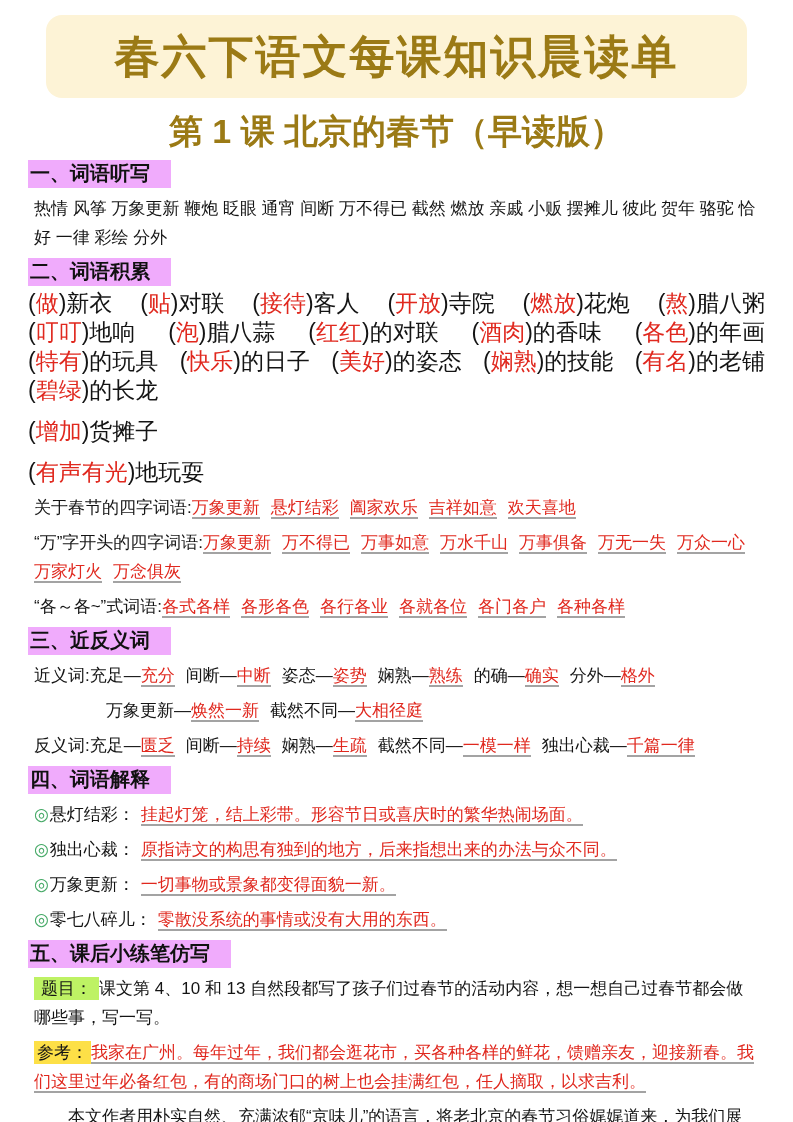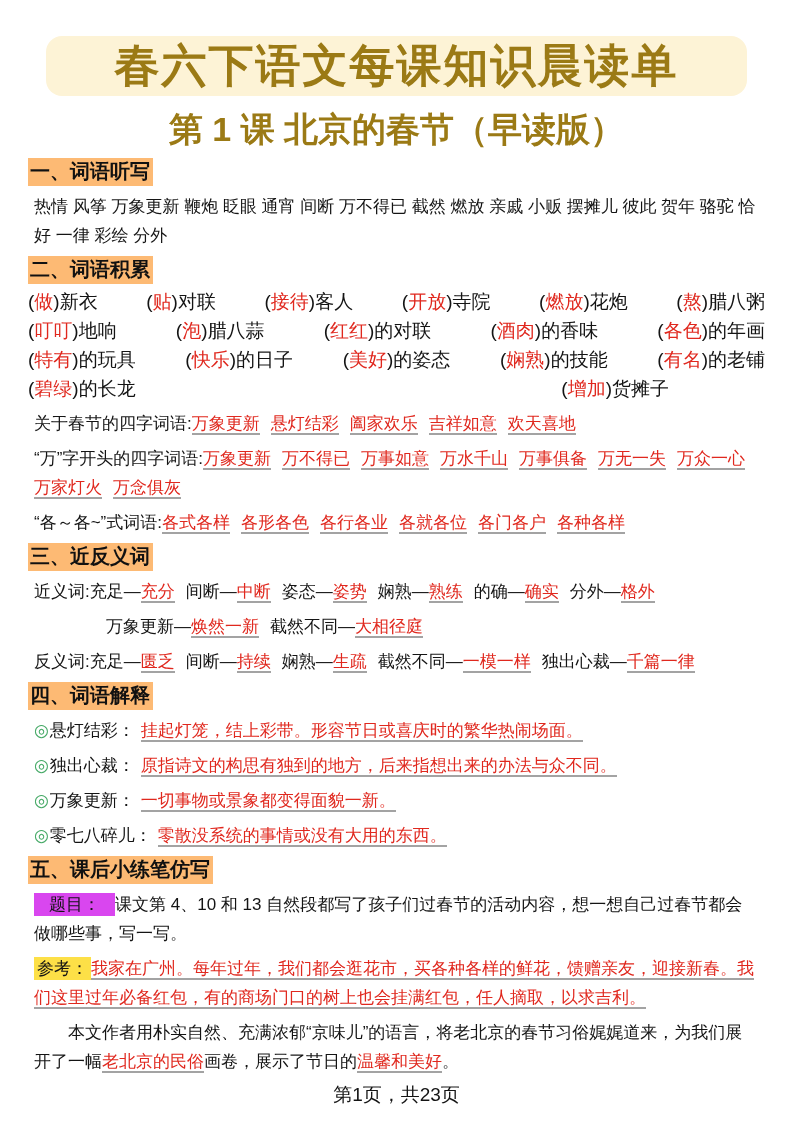--- a/index.html
+++ b/index.html
@@ -3,41 +3,41 @@
 <meta charset="utf-8">
 <style>
   html,body { margin:0; padding:0; }
   body {
     width:793px; height:1122px; background:#ffffff;
     font-family:"Liberation Sans","DejaVu Sans",sans-serif;
     color:#141414; overflow:hidden;
   }
   .page { padding:0 28px; }
   .banner {
-    margin:36px 18px 0 18px; height:60px; background:#fdf3d6;
+    margin:15px 18px 0 18px; height:83px; background:#fdf3d6;
     border-radius:16px; display:flex; align-items:center; justify-content:center;
   }
   .banner-title { font-size:45px; font-weight:bold; color:#9b7a15; letter-spacing:2px; white-space:nowrap; }
   .subtitle { text-align:center; font-size:34px; font-weight:bold; color:#9b7a15; margin-top:11px; }
   .sec-h {
-    width:fit-content; background:#fdba74; color:#111;
+    width:fit-content; background:#f0abfc; color:#111;
     font-size:20px; font-weight:bold; line-height:25px;
-    padding:1px 3px 2px 2px; margin:5px 0 3px 0;
+    padding:1px 21px 2px 2px; margin:5px 0 3px 0;
   }
   .t { font-size:17px; line-height:29px; margin:6px; }
   .hl-red { color:#e0281e; }
   .u { border-bottom:2px solid #a3a3a3; }
-  .frow { display:flex; justify-content:space-between; font-size:19px; line-height:29px;gap:12px; }
-  .frow4 { padding-right:96px; }
+  .frow { display:flex; justify-content:space-between; font-size:23px; line-height:29px;gap:12px; }
+  .frow4 { padding-right:96px;flex-direction:column; }
   .iw { margin-right:11px; }
   .pair { margin-right:11px; white-space:nowrap; }
   .syn2 { padding-left:72px; }
   .bullet { color:#45a966; margin-right:1px; }
   .def-text { margin-left:6px; }
-  .lbl-y { background:#d946ef; padding:2px 15px; }
+  .lbl-y { background:#bef264; padding:2px 7px; }
   .lbl-b { background:#fde047; padding:2px 3px; }
   .indent { text-indent:2em; }
   .footer { text-align:center; font-size:19px; margin-top:6px; }
 </style>
 </head>
 <body>
 
 <div class="page">
 
   <div class="banner">
@@ -72,20 +72,21 @@
     <span class="fill-item"><span>(</span><span class="hl-red">特有</span><span>)的玩具</span></span>
     <span class="fill-item"><span>(</span><span class="hl-red">快乐</span><span>)的日子</span></span>
     <span class="fill-item"><span>(</span><span class="hl-red">美好</span><span>)的姿态</span></span>
     <span class="fill-item"><span>(</span><span class="hl-red">娴熟</span><span>)的技能</span></span>
     <span class="fill-item"><span>(</span><span class="hl-red">有名</span><span>)的老铺</span></span>
   </div>
 
   <div class="frow frow4">
     <span class="fill-item"><span>(</span><span class="hl-red">碧绿</span><span>)的长龙</span></span>
     <span class="fill-item"><span>(</span><span class="hl-red">增加</span><span>)货摊子</span></span>
+    <span class="fill-item"><span>(</span><span class="hl-red">有声有光</span><span>)地玩耍</span></span>
   </div>
 
   <p class="t">
     <span>关于春节的四字词语:</span><span class="hl-red u iw">万象更新</span><span class="hl-red u iw">悬灯结彩</span><span class="hl-red u iw">阖家欢乐</span><span class="hl-red u iw">吉祥如意</span><span class="hl-red u iw">欢天喜地</span>
   </p>
   <p class="t">
     <span>“万”字开头的四字词语:</span><span class="hl-red u iw">万象更新</span><span class="hl-red u iw">万不得已</span><span class="hl-red u iw">万事如意</span><span class="hl-red u iw">万水千山</span><span class="hl-red u iw">万事俱备</span><span class="hl-red u iw">万无一失</span><span class="hl-red u iw">万众一心</span><span class="hl-red u iw">万家灯火</span><span class="hl-red u iw">万念俱灰</span>
   </p>
   <p class="t">
     <span>“各～各~”式词语:</span><span class="hl-red u iw">各式各样</span><span class="hl-red u iw">各形各色</span><span class="hl-red u iw">各行各业</span><span class="hl-red u iw">各就各位</span><span class="hl-red u iw">各门各户</span><span class="hl-red u iw">各种各样</span>

